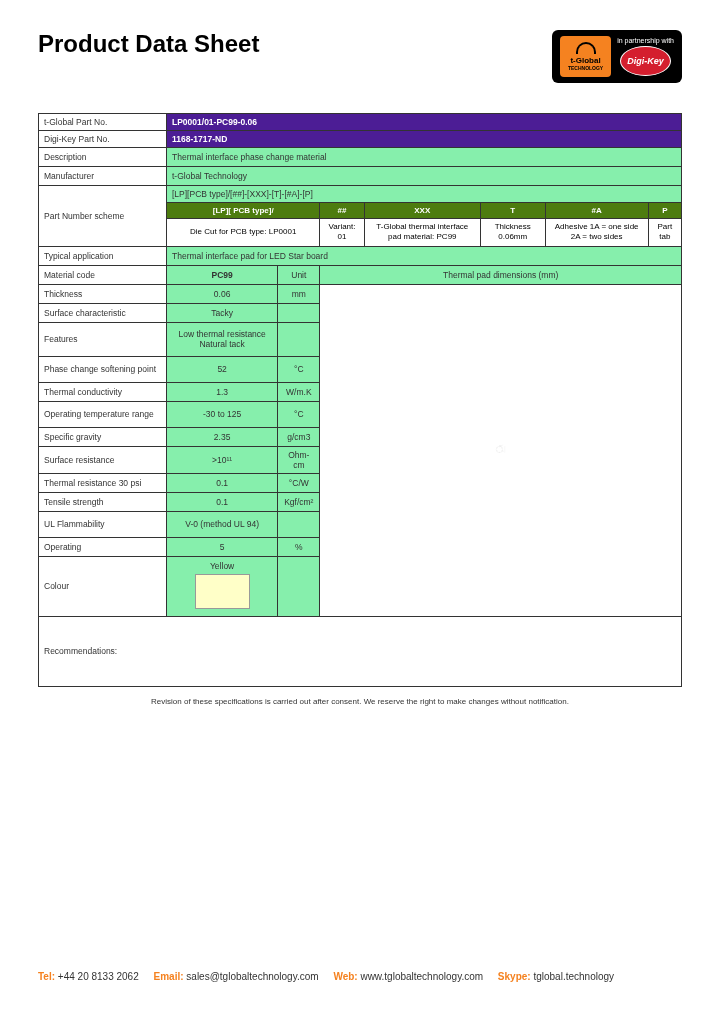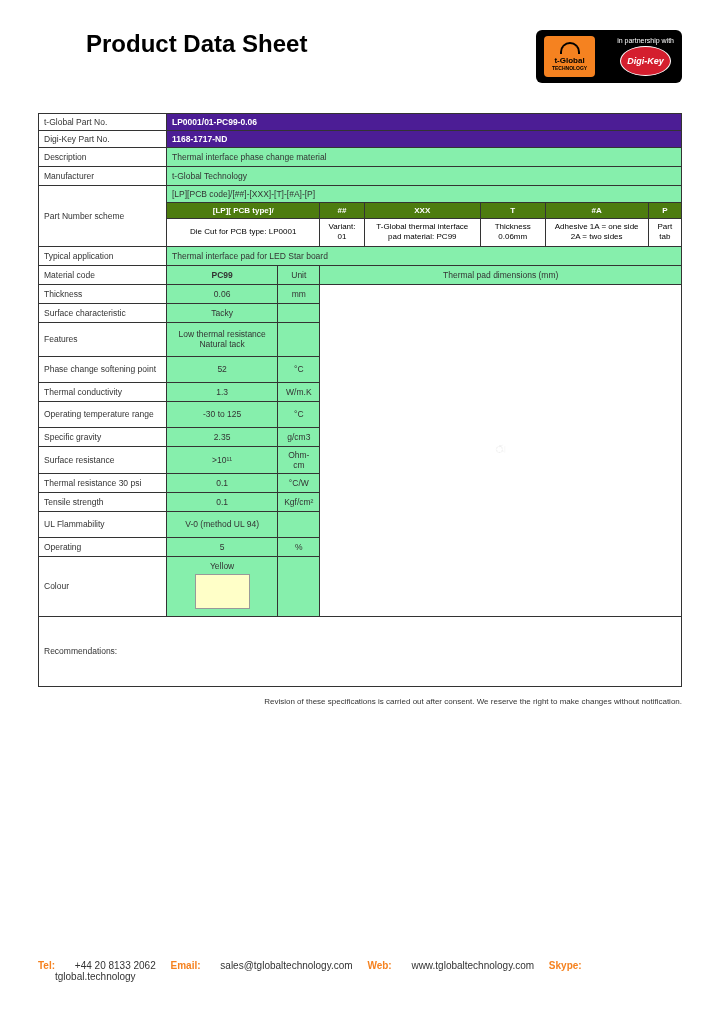--- a/index.html
+++ b/index.html
@@ -1,42 +1,42 @@
 <!DOCTYPE html>
 <html><head>
 <meta charset="utf-8">
 <style>
 * { margin: 0; padding: 0; box-sizing: border-box; }
 body { font-family: Arial, Helvetica, sans-serif; background: #fff; width: 720px; }
 .page { width: 720px; min-height: 1012px; padding: 30px 38px 20px 38px; position: relative; }
-.header { display: flex; justify-content: space-between; align-items: flex-start; margin-bottom: 30px; margin-left: 48px; }
+.header { display: flex; justify-content: space-between; align-items: flex-start; margin-bottom: 30px; }
 .title { font-size: 24px; font-weight: 700; color: #000; }
-.logo-box { background: #000; border-radius: 6px; padding: 6px 8px; display: flex; align-items: center; gap: 22px; }
+.logo-box { background: #000; border-radius: 6px; padding: 6px 8px; display: flex; align-items: center; gap: 6px; }
 .tg-logo { background: #f58220; border-radius: 4px; padding: 6px 8px; display: flex; flex-direction: column; align-items: center; font-size: 8px; color: #000; font-weight: bold; }
 .tg-arc { width: 20px; height: 12px; border: 2px solid #000; border-bottom: 0; border-radius: 20px 20px 0 0; margin-bottom: 2px; }
 .dk-side { display: flex; flex-direction: column; align-items: center; font-size: 7px; color: #fff; }
 .dk-oval { background: #d41e2e; border: 1px solid #fff; border-radius: 50%; padding: 9px 6px; font-style: italic; font-weight: bold; font-size: 9px; margin-top: 2px; }
 
 table.main { width: 100%; border-collapse: collapse; font-size: 8.5px; }
 table.main td, table.main th { border: 1px solid #333; padding: 3px 5px; vertical-align: middle; }
 .hdr-orange { background: #4c1d95; color: #fff; font-weight: bold; }
 .lbl-cell { background: #fff; font-weight: normal; color: #333; width: 128px; }
 .val-cell { background: #86efac; color: #333; }
 .center { text-align: center; }
 .sub-hdr { background: #4d7c0f; color: #fff; font-weight: bold; text-align: center; font-size: 8px; padding: 3px 2px; }
 .sub-val { background: #fff; text-align: center; font-size: 8px; padding: 3px 2px; line-height: 1.3; }
 .prop-row td { height: 19px; }
 .color-swatch { width: 55px; height: 35px; background: #FFFFC8; border: 1px solid #999; margin: 3px auto; }
 .drawing-cell { position: relative; vertical-align: top; text-align: center; }
 .drawing { width: 100%; height: 100%; }
 .recommendations { height: 70px; vertical-align: top; }
-.disclaimer { text-align: right; font-size: 8px; color: #333; margin-top: 10px; }
+.disclaimer { text-align: center; font-size: 8px; color: #333; margin-top: 10px; }
 .footer { position: absolute; bottom: 30px; left: 38px; right: 38px; font-size: 10px; }
 .footer .lbl { color: #f58220; font-weight: bold; text-align: right; }
-.footer .val { color: #333; margin-right: 12px; margin-left: 17px; }
+.footer .val { color: #333; margin-right: 12px; }
 </style>
 </head>
 <body>
 
 <div class="page">
 
   <div class="header">
     <div class="title">Product Data Sheet</div>
     <div class="logo-box">
       <div class="tg-logo">
@@ -64,21 +64,21 @@
     <tr class="prop-row">
       <td class="lbl-cell">Description</td>
       <td class="val-cell" colspan="7">Thermal interface phase change material</td>
     </tr>
     <tr class="prop-row">
       <td class="lbl-cell">Manufacturer</td>
       <td class="val-cell" colspan="7">t-Global Technology</td>
     </tr>
     <tr>
       <td class="lbl-cell" rowspan="3">Part Number scheme</td>
-      <td class="val-cell" colspan="7">[LP][PCB code]/[##]-[XXX]-[T]-[#A]-[P]</td>
+      <td class="val-cell" colspan="7">[LP][PCB type]/[##]-[XXX]-[T]-[#A]-[P]</td>
     </tr>
     <tr>
       <td class="sub-hdr" colspan="2">[LP][ PCB type]/</td>
       <td class="sub-hdr">##</td>
       <td class="sub-hdr">XXX</td>
       <td class="sub-hdr">T</td>
       <td class="sub-hdr">#A</td>
       <td class="sub-hdr">P</td>
     </tr>
     <tr>

